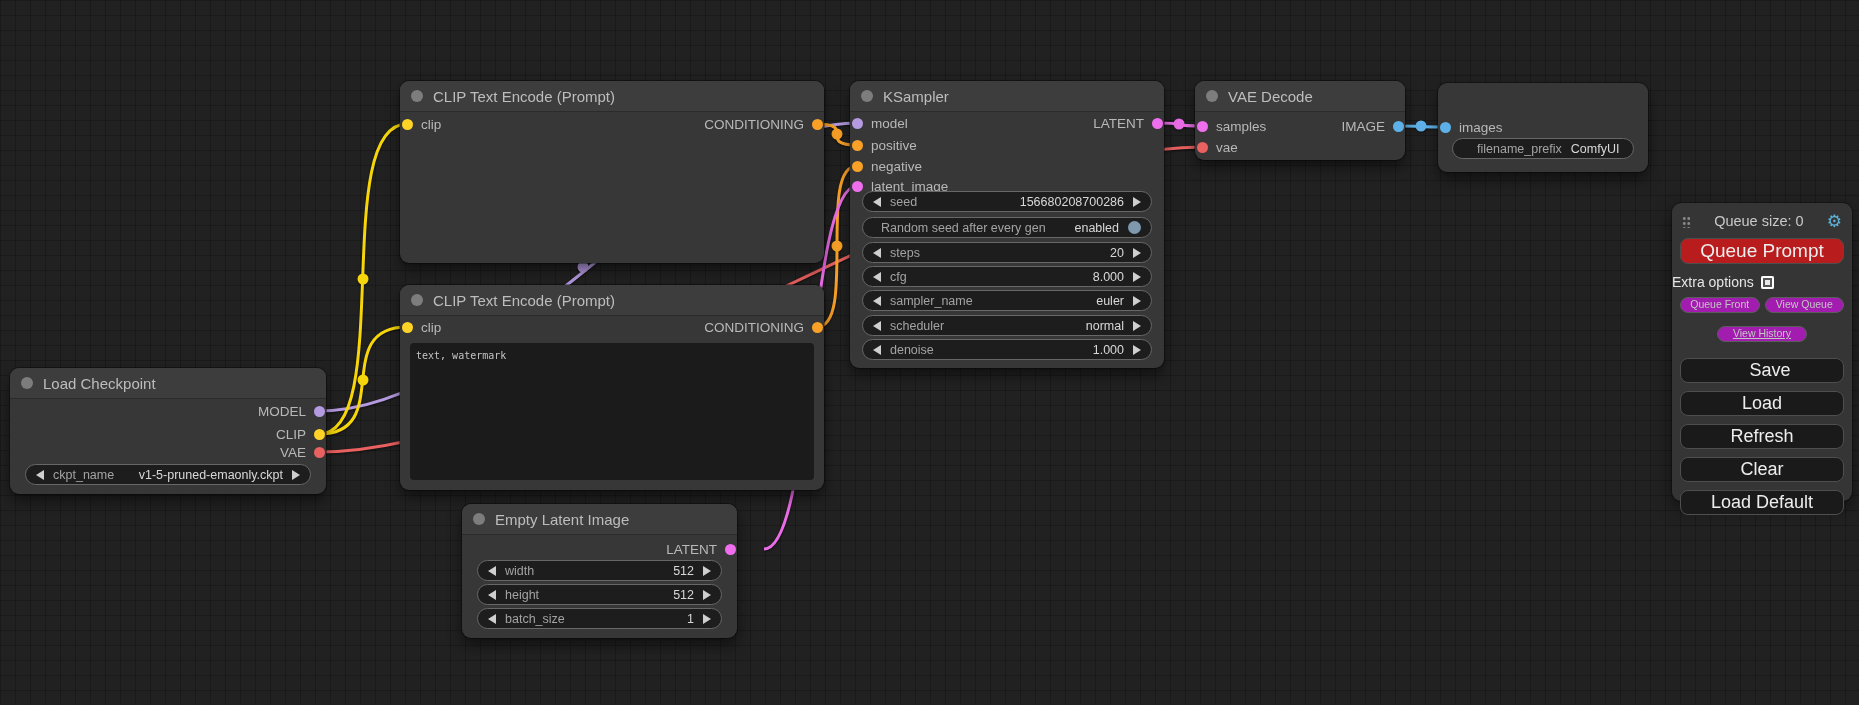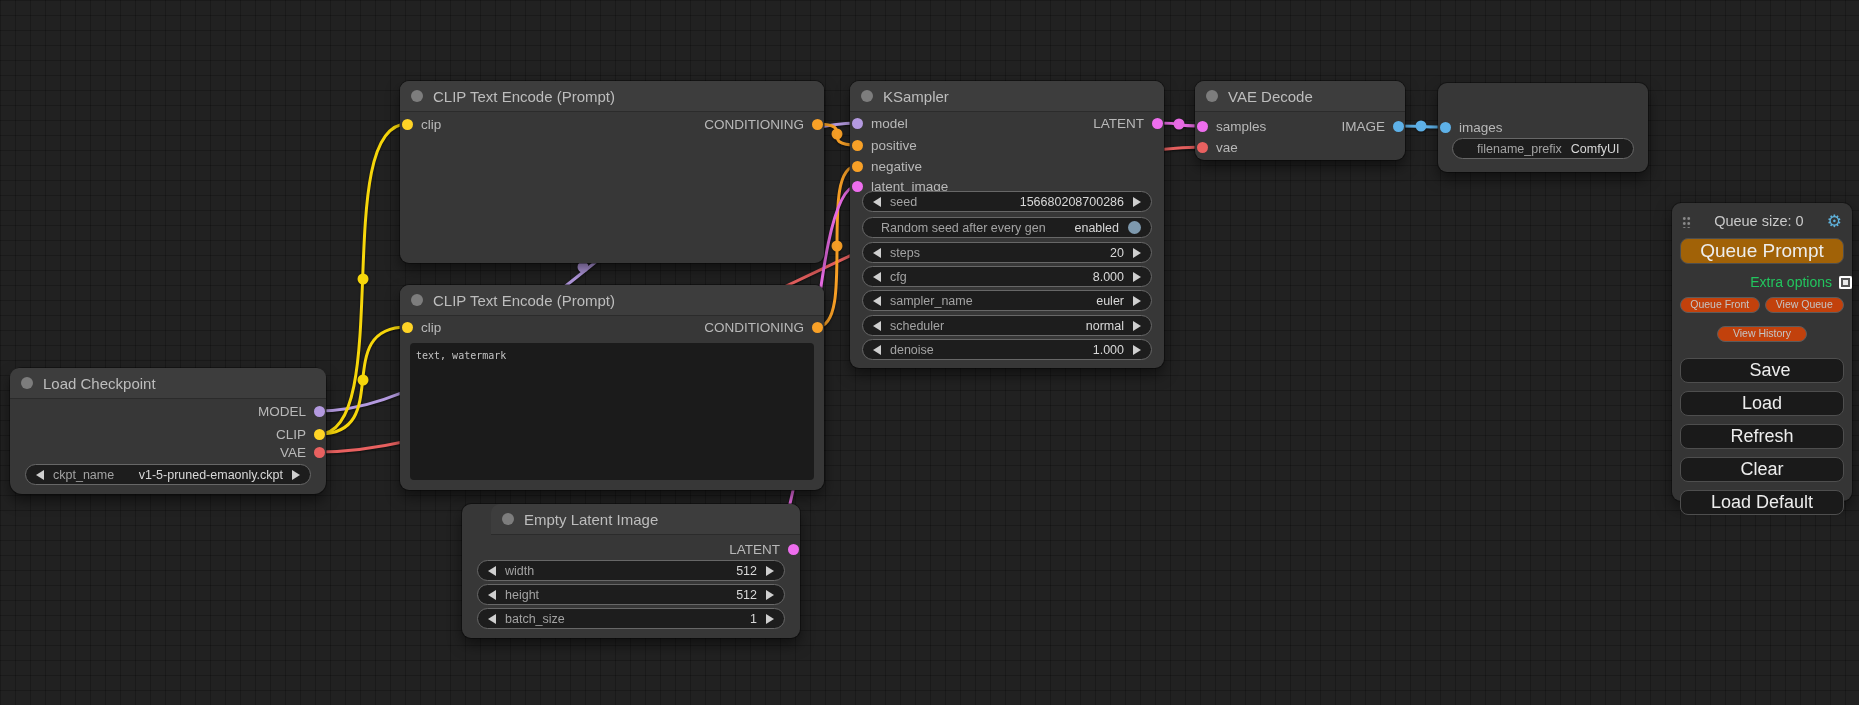--- a/index.html
+++ b/index.html
@@ -40,46 +40,46 @@
     border-right:8px solid #cfcfcf;}
   .arr-r{width:0;height:0;border-top:5px solid transparent;border-bottom:5px solid transparent;
     border-left:8px solid #cfcfcf;}
   .toggle{width:13px;height:13px;border-radius:50%;background:#7e99ae;flex:0 0 auto;}
 
   .textarea{position:absolute;left:10px;right:10px;background:#1b1b1b;border-radius:4px;
     color:#c3c3c3;font-family:"DejaVu Sans Mono",monospace;font-size:10px;line-height:16px;
     padding:5px 6px;box-sizing:border-box;white-space:pre-wrap;overflow:hidden;}
 
   
-  #n-ckpt{left:10px;top:368px;width:316px;height:126px;border-radius:12px;}
+  #n-ckpt{left:10px;top:368px;width:316px;height:126px;}
   #n-clip1{left:400px;top:81px;width:424px;height:182px;}
   #n-clip2{left:400px;top:285px;width:424px;height:205px;}
-  #n-latentimg{left:462px;top:504px;width:309px;height:134px;padding-left:29px;}
+  #n-latentimg{left:462px;top:504px;width:275px;height:134px;}
   #n-ksampler{left:850px;top:81px;width:314px;height:287px;}
   #n-vae{left:1195px;top:81px;width:210px;height:79px;}
   #n-save{left:1438px;top:83px;width:210px;height:89px;}
 
   
   .qpanel{position:absolute;left:1672px;top:203px;width:180px;height:298px;z-index:3;
     background:#353535;border-radius:9px;box-shadow:0 7px 16px rgba(0,0,0,.5),0 0 0 1px rgba(0,0,0,.3);}
   .qhead{display:flex;align-items:center;padding:10px 10px 0 10px;height:16px;}
   .draghandle{width:9px;height:13px;flex:0 0 auto;
     background-image:radial-gradient(#8a8a8a 1.1px,transparent 1.5px);
     background-size:4.5px 5px;background-position:0 1px;}
   .qsize{flex:1;text-align:center;font-size:14.5px;color:#c9c9c9;}
   .gear{flex:0 0 auto;font-family:"DejaVu Sans",sans-serif;font-size:17px;line-height:16px;color:#5fb2dc;}
-  .qbtn-main{margin:9px 8px 0 8px;height:24px;line-height:24px;background:#a16207;
+  .qbtn-main{margin:9px 8px 0 8px;height:24px;line-height:24px;background:#b91c1c;
     border:1px solid #4e4e4e;border-radius:8px;color:#ededed;text-align:center;font-size:19px;}
-  .extra{display:flex;justify-content:flex-end;align-items:center;gap:7px;margin-top:11px;
-    height:14px;font-size:14px;color:#22c55e;}
+  .extra{display:flex;justify-content:flex-start;align-items:center;gap:7px;margin-top:11px;
+    height:14px;font-size:14px;color:#e5e5e5;}
   .cb{width:13px;height:13px;background:#e9e9e9;border-radius:2px;box-shadow:inset 0 0 0 2px #fff, inset 0 0 0 4px #555;}
   .qsmallrow{display:flex;gap:5px;margin:8px 8px 0 8px;}
-  .qsmall{flex:1;height:14px;line-height:13px;background:#c2410c;border:1px solid #5c5c5c;
+  .qsmall{flex:1;height:14px;line-height:13px;background:#a21caf;border:1px solid #5c5c5c;
     border-radius:9px;text-align:center;font-size:10.5px;color:#c5c5c5;white-space:nowrap;overflow:hidden;}
-  .qsmall.center{flex:0 0 auto;width:88px;margin:5px auto 0 auto;display:block;}
+  .qsmall.center{flex:0 0 auto;width:88px;margin:5px auto 0 auto;display:block;text-decoration:underline;}
   .qbtn{margin:8px 8px 0 8px;height:23px;line-height:22px;background:#1a1a1a;
     border:1px solid #4e4e4e;border-radius:8px;color:#ededed;text-align:center;font-size:18px;}
   .qbtn.first{margin-top:16px;padding-left:16px;}
 </style>
 </head>
 <body>
 
 <div id="canvas">
 
   <svg id="links" width="1859" height="705">

